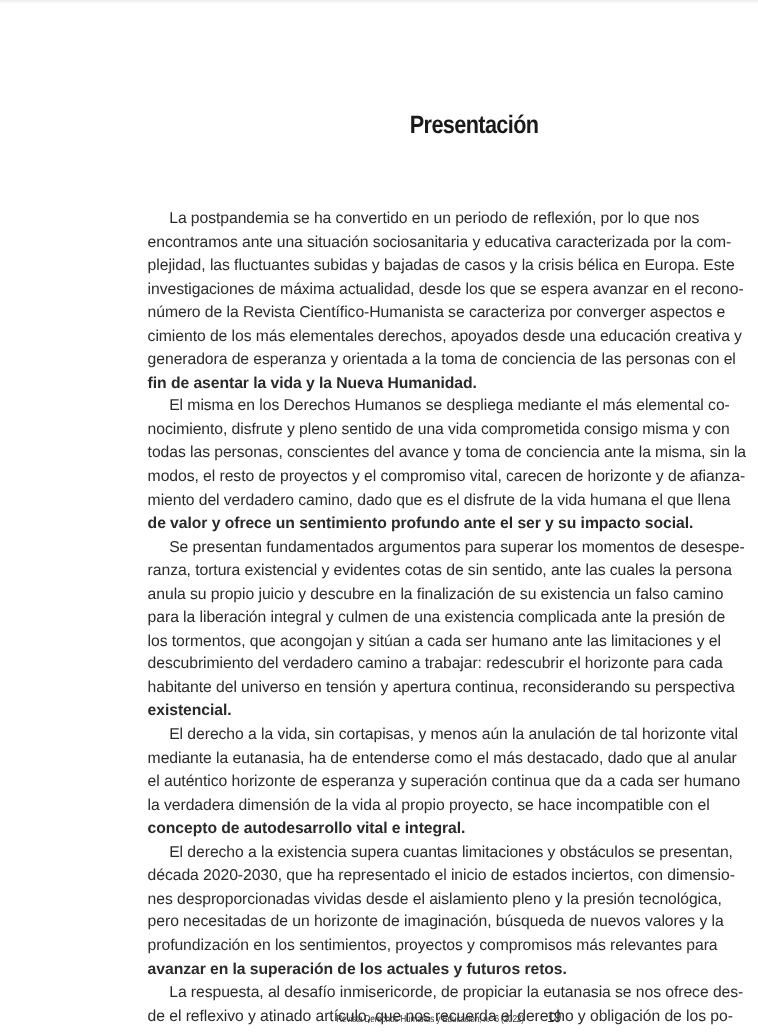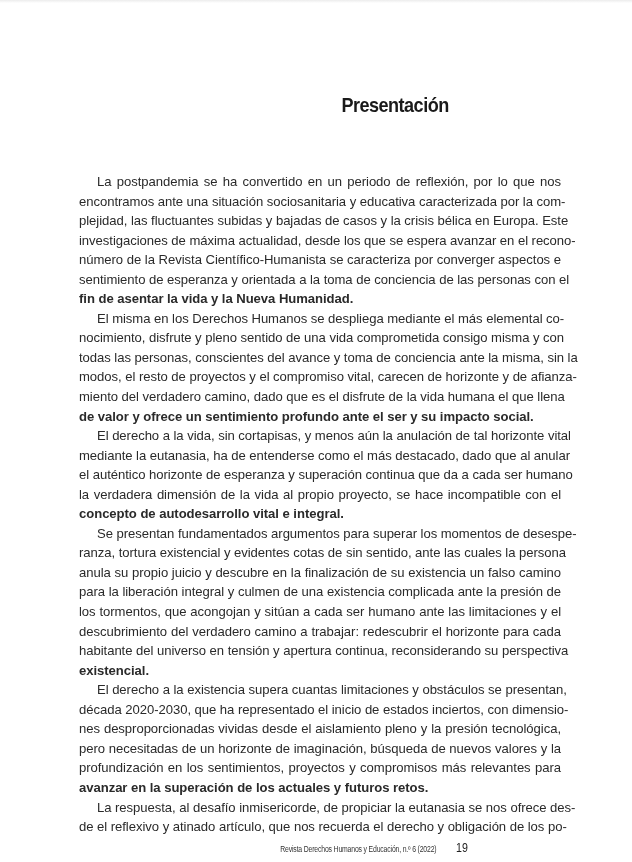--- a/index.html
+++ b/index.html
@@ -61,21 +61,21 @@
       text-align-last: justify;
       white-space: nowrap;
     }
     .para .ln.last {
       text-align-last: left;
       font-weight: bold;
     }
     .para .ln.first {
       padding-left: 18px;
     }
-    .para { text-indent: 0; }
+    .para { text-indent: 0; margin-left: 44px; }
     .footer {
       position: absolute;
       right: 51px;
       top: 841px;
       display: flex;
       align-items: baseline;
       gap: 19px;
     }
     .footer-journal {
       font-size: 8.4px;
@@ -99,47 +99,48 @@
 <div class="page">
   <h1 class="title">Presentación</h1>
 
   <div class="body-text" id="body-text">
       <p class="para">
         <span class="ln first">La postpandemia se ha convertido en un periodo de reflexión, por lo que nos</span>
         <span class="ln">encontramos ante una situación sociosanitaria y educativa caracterizada por la com-</span>
         <span class="ln">plejidad, las fluctuantes subidas y bajadas de casos y la crisis bélica en Europa. Este</span>
         <span class="ln">investigaciones de máxima actualidad, desde los que se espera avanzar en el recono-</span>
         <span class="ln">número de la Revista Científico-Humanista se caracteriza por converger aspectos e</span>
-        <span class="ln">sentimiento de esperanza y orientada a la toma de conciencia de las personas con el</span>
+        <span class="ln">cimiento de los más elementales derechos, apoyados desde una educación creativa y</span>
+        <span class="ln">generadora de esperanza y orientada a la toma de conciencia de las personas con el</span>
         <span class="ln last">fin de asentar la vida y la Nueva Humanidad.</span>
       </p>
       <p class="para">
         <span class="ln first">El misma en los Derechos Humanos se despliega mediante el más elemental co-</span>
         <span class="ln">nocimiento, disfrute y pleno sentido de una vida comprometida consigo misma y con</span>
         <span class="ln">todas las personas, conscientes del avance y toma de conciencia ante la misma, sin la</span>
         <span class="ln">modos, el resto de proyectos y el compromiso vital, carecen de horizonte y de afianza-</span>
         <span class="ln">miento del verdadero camino, dado que es el disfrute de la vida humana el que llena</span>
         <span class="ln last">de valor y ofrece un sentimiento profundo ante el ser y su impacto social.</span>
       </p>
       <p class="para">
-        <span class="ln first">El derecho a la vida, sin cortapisas, y menos aún la anulación de tal horizonte vital</span>
-        <span class="ln">mediante la eutanasia, ha de entenderse como el más destacado, dado que al anular</span>
-        <span class="ln">el auténtico horizonte de esperanza y superación continua que da a cada ser humano</span>
-        <span class="ln">la verdadera dimensión de la vida al propio proyecto, se hace incompatible con el</span>
-        <span class="ln last">concepto de autodesarrollo vital e integral.</span>
-      </p>
-      <p class="para">
         <span class="ln first">Se presentan fundamentados argumentos para superar los momentos de desespe-</span>
         <span class="ln">ranza, tortura existencial y evidentes cotas de sin sentido, ante las cuales la persona</span>
         <span class="ln">anula su propio juicio y descubre en la finalización de su existencia un falso camino</span>
         <span class="ln">para la liberación integral y culmen de una existencia complicada ante la presión de</span>
         <span class="ln">los tormentos, que acongojan y sitúan a cada ser humano ante las limitaciones y el</span>
         <span class="ln">descubrimiento del verdadero camino a trabajar: redescubrir el horizonte para cada</span>
         <span class="ln">habitante del universo en tensión y apertura continua, reconsiderando su perspectiva</span>
         <span class="ln last">existencial.</span>
+      </p>
+      <p class="para">
+        <span class="ln first">El derecho a la vida, sin cortapisas, y menos aún la anulación de tal horizonte vital</span>
+        <span class="ln">mediante la eutanasia, ha de entenderse como el más destacado, dado que al anular</span>
+        <span class="ln">el auténtico horizonte de esperanza y superación continua que da a cada ser humano</span>
+        <span class="ln">la verdadera dimensión de la vida al propio proyecto, se hace incompatible con el</span>
+        <span class="ln last">concepto de autodesarrollo vital e integral.</span>
       </p>
       <p class="para">
         <span class="ln first">El derecho a la existencia supera cuantas limitaciones y obstáculos se presentan,</span>
         <span class="ln">década 2020-2030, que ha representado el inicio de estados inciertos, con dimensio-</span>
         <span class="ln">nes desproporcionadas vividas desde el aislamiento pleno y la presión tecnológica,</span>
         <span class="ln">pero necesitadas de un horizonte de imaginación, búsqueda de nuevos valores y la</span>
         <span class="ln">profundización en los sentimientos, proyectos y compromisos más relevantes para</span>
         <span class="ln last">avanzar en la superación de los actuales y futuros retos.</span>
       </p>
       <p class="para">

